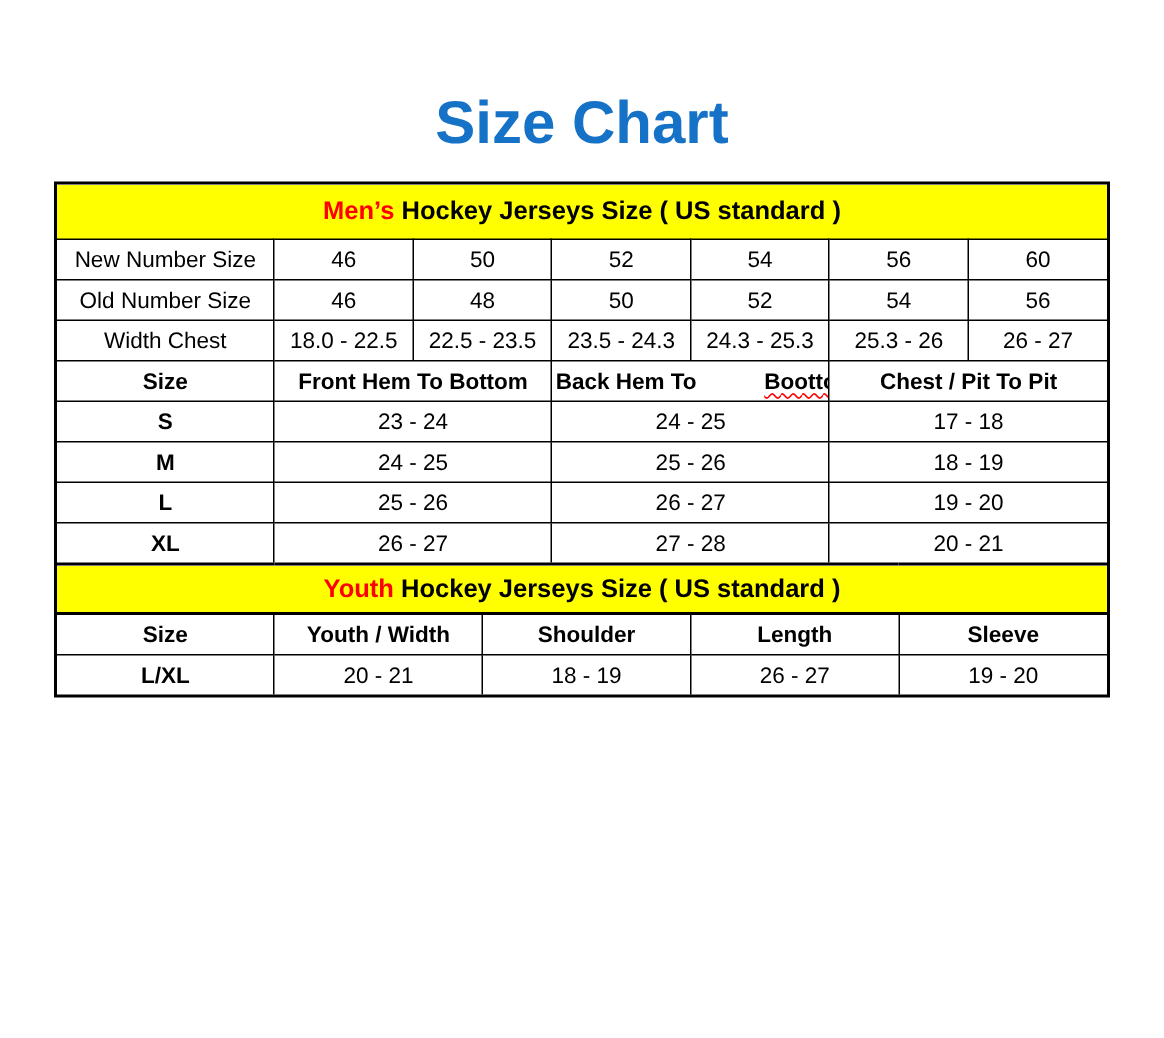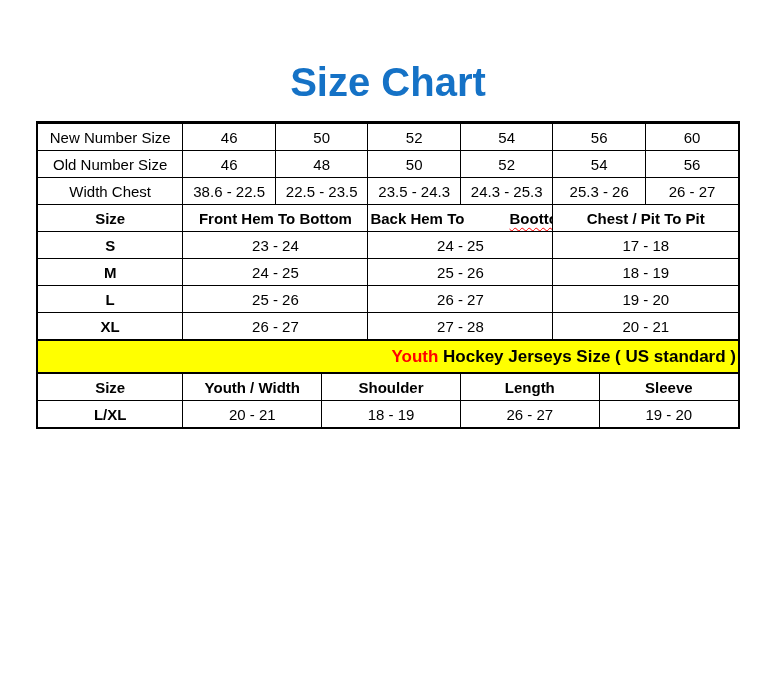--- a/index.html
+++ b/index.html
@@ -45,21 +45,21 @@
   th:last-child,  td:last-child  { border-right: 0; }
   tbody tr:last-child td { border-bottom: 0; }
   tr.band td {
     background: #ffff00;
     border-top: 2px solid #000000;
     border-bottom: 2px solid #000000;
     font-size: 17px;
     font-weight: bold;
     height: 36px;
   }
-  table.youth tr.band td { height: 31px; text-align: right; }
+  table.youth tr.band td { height: 31px; }
   table:first-child tr.band td { border-top: 0; }
   .hl { color: #ff0000; }
   table.women tbody td:first-child,
   table.youth tbody td:first-child { font-weight: bold; }
   .wavy {
     text-decoration-line: underline;
     text-decoration-style: wavy;
     text-decoration-color: #ff0000;
     text-decoration-thickness: 1px;
     text-underline-offset: 3px;
@@ -77,20 +77,23 @@
     <colgroup>
         <col class="label-col">
         <col>
         <col>
         <col>
         <col>
         <col>
         <col>
       </colgroup>
     <tbody>
+      <tr class="band">
+        <td colspan="7"><span class="hl">Men’s</span><span> Hockey Jerseys Size ( US standard )</span></td>
+      </tr>
     </tbody>
     <tbody>
         <tr>
           <td>New Number Size</td>
           <td>46</td>
           <td>50</td>
           <td>52</td>
           <td>54</td>
           <td>56</td>
           <td>60</td>
@@ -99,21 +102,21 @@
           <td>Old Number Size</td>
           <td>46</td>
           <td>48</td>
           <td>50</td>
           <td>52</td>
           <td>54</td>
           <td>56</td>
         </tr>
         <tr>
           <td>Width Chest</td>
-          <td>38.6 - 22.5</td>
+          <td>18.0 - 22.5</td>
           <td>22.5 - 23.5</td>
           <td>23.5 - 24.3</td>
           <td>24.3 - 25.3</td>
           <td>25.3 - 26</td>
           <td>26 - 27</td>
         </tr>
       </tbody>
   </table>
 
   <table class="women">

